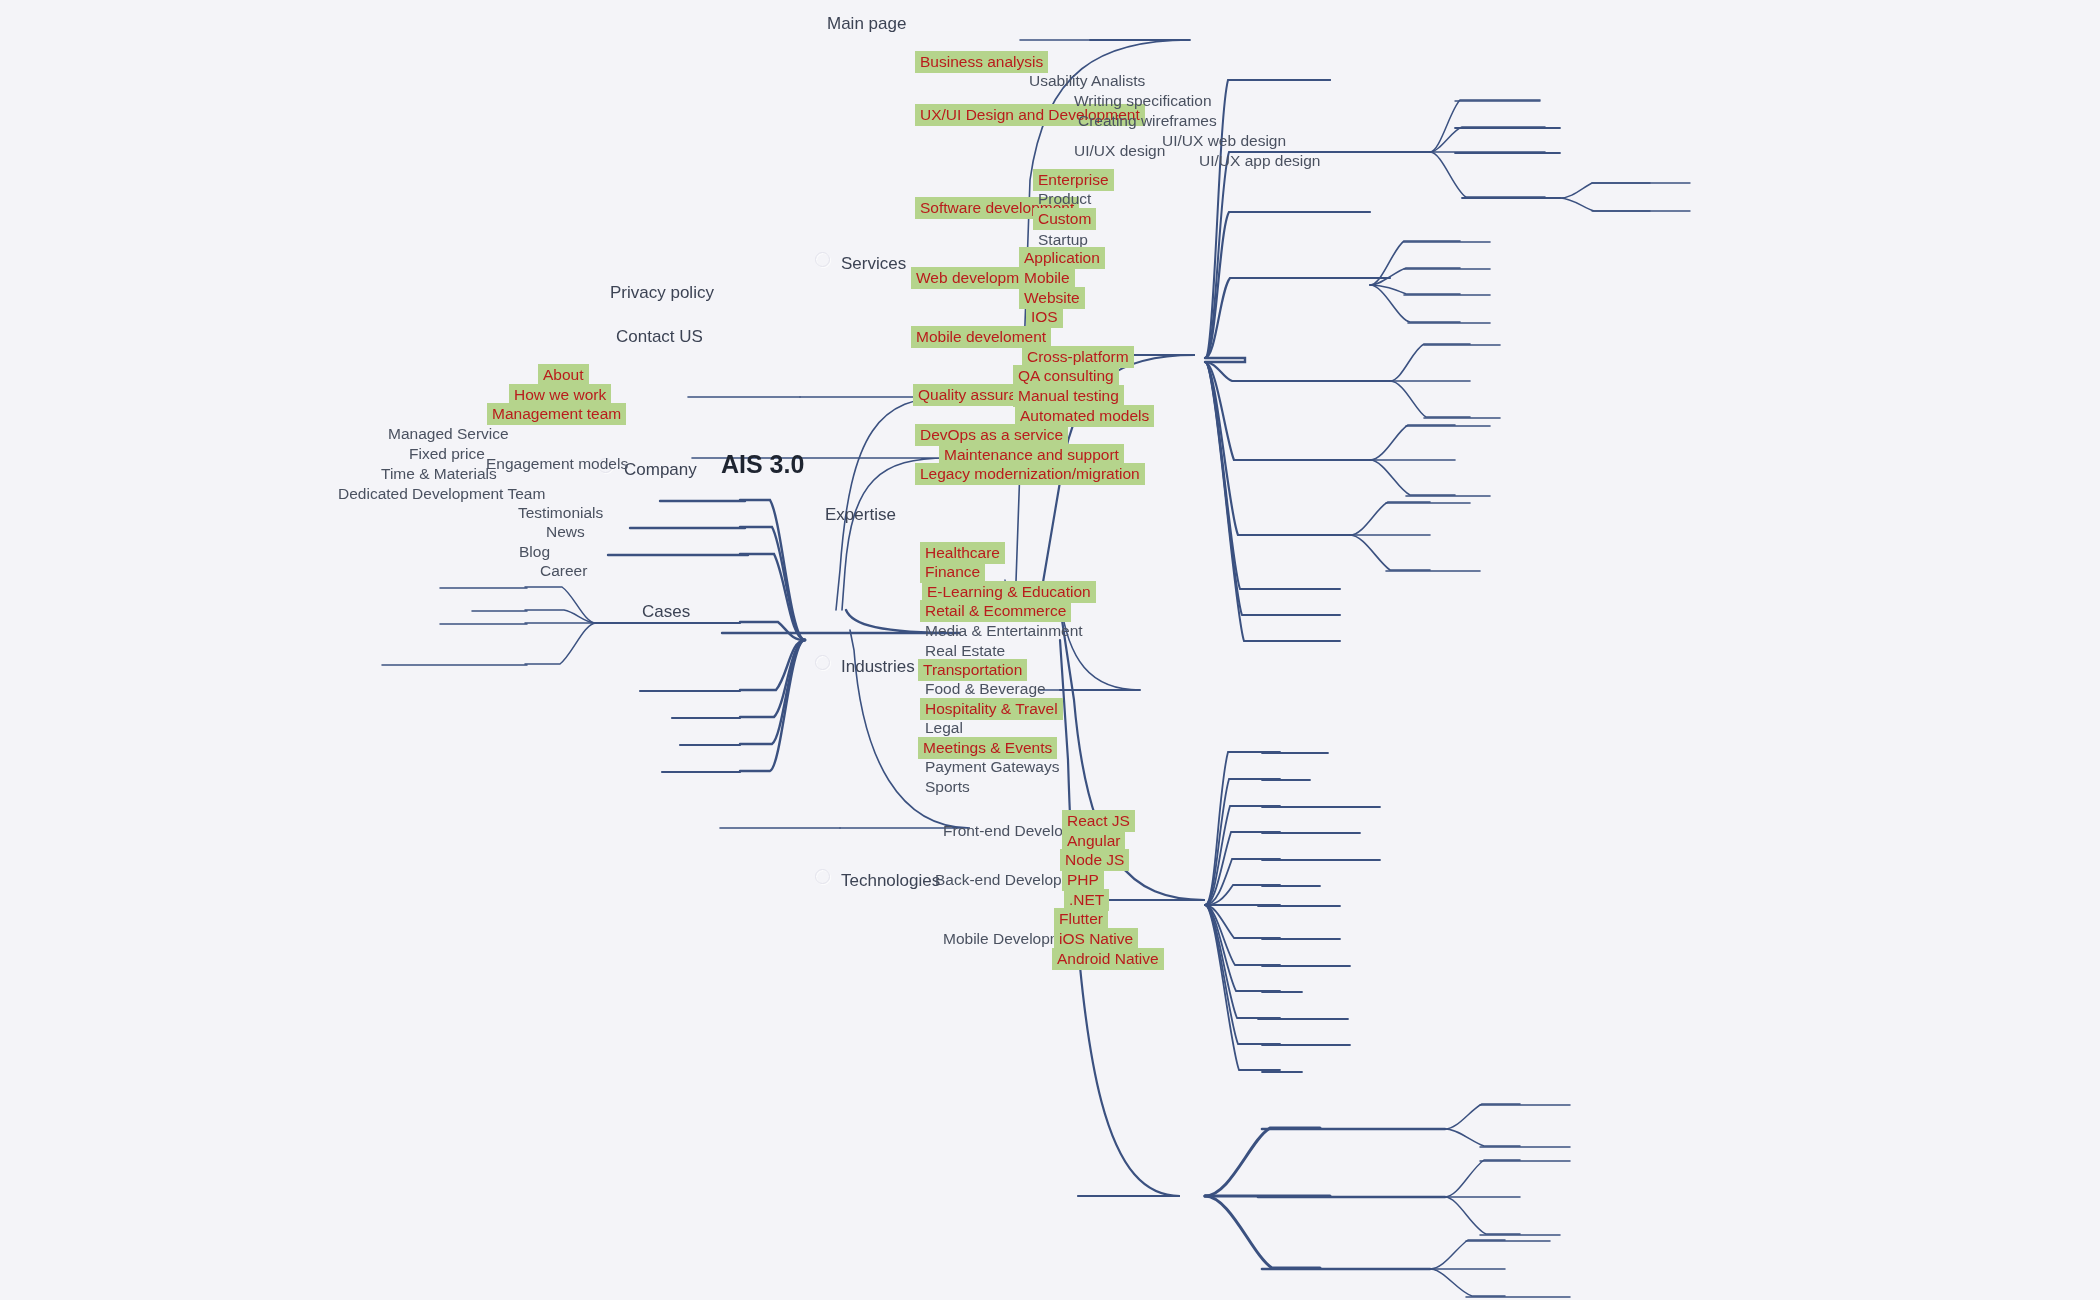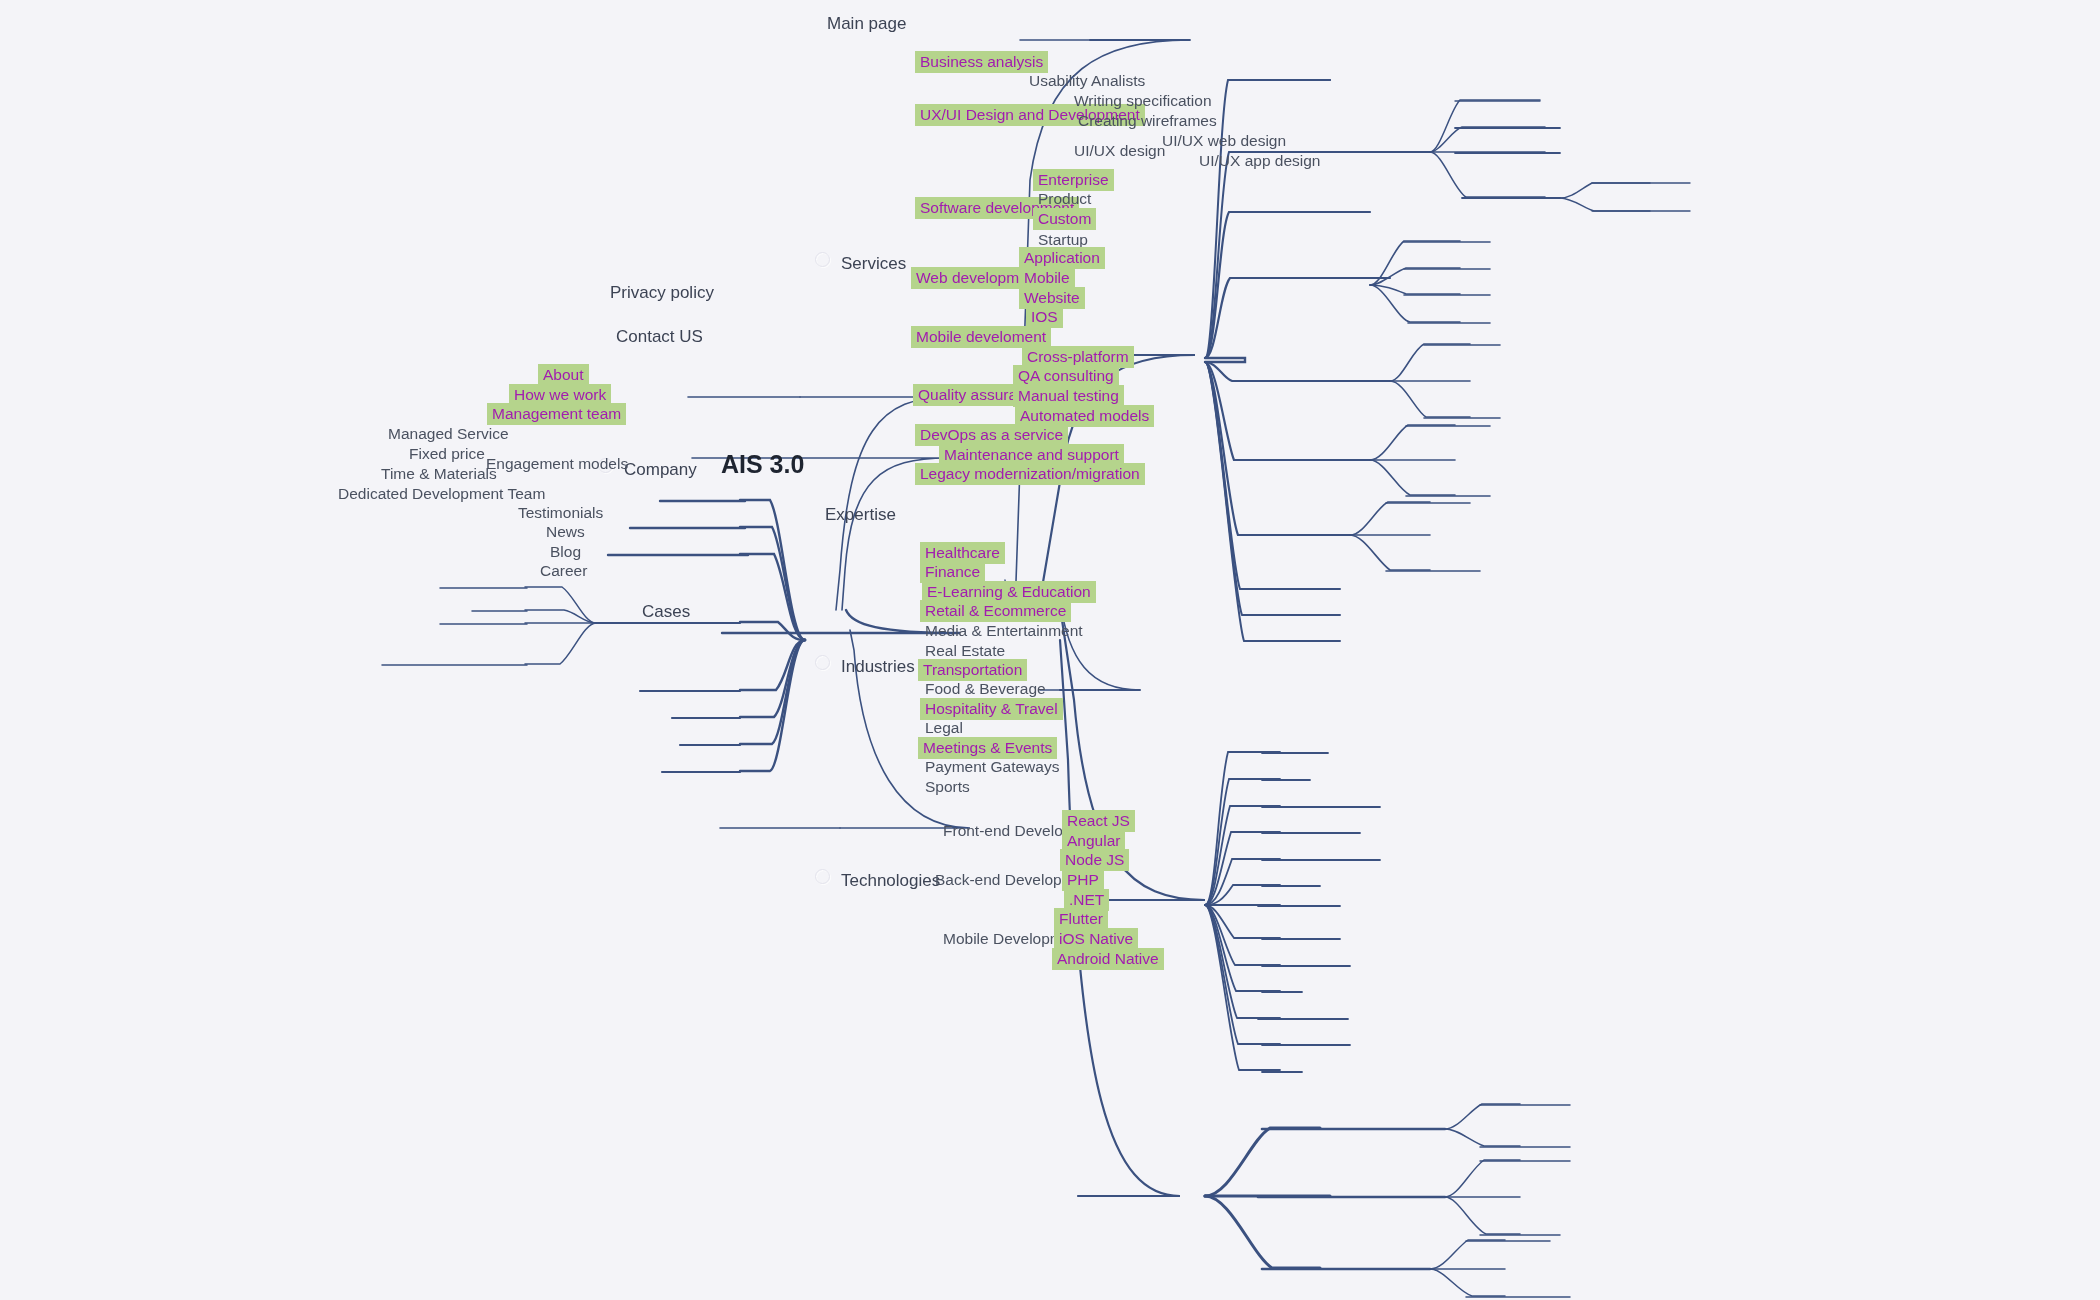--- a/index.html
+++ b/index.html
@@ -15,21 +15,21 @@
   svg.links{position:absolute;left:0;top:0;width:2100px;height:1300px;pointer-events:none;}
   .node{
     position:absolute;
     white-space:nowrap;
     color:#4a5160;
     font-size:15.5px;
     line-height:1;
     padding:3px 5px 3px 5px;
     box-sizing:border-box;
   }
-  .node.green{background:#b5d48c;color:#a21caf;text-align:right;}
+  .node.green{background:#b5d48c;color:#b91c1c;text-align:right;}
   .node.root{
     font-size:25px;
     font-weight:bold;
     color:#1e2430;
     padding:0;
   }
   .node.lvl1{font-size:17px;color:#3c4354;}
   .toggle{
     position:absolute;
     width:15px;height:15px;
@@ -304,21 +304,21 @@
   <div class="node green" style="left:1054px;top:908px;">Flutter</div>
   <div class="node green" style="left:1054px;top:928px;">iOS Native</div>
   <div class="node green" style="left:1052px;top:948px;">Android Native</div>
 
   <div class="node green" style="left:538px;top:364px;">About</div>
   <div class="node green" style="left:509px;top:384px;">How we work</div>
   <div class="node green" style="left:487px;top:403px;">Management team</div>
   <div class="node" style="left:481px;top:453px;">Engagement models</div>
   <div class="node" style="left:513px;top:502px;">Testimonials</div>
   <div class="node" style="left:541px;top:521px;">News</div>
-  <div class="node" style="left:545px;top:541px;text-align:center;">Blog</div>
+  <div class="node" style="left:514px;top:541px;text-align:center;">Blog</div>
   <div class="node" style="left:535px;top:560px;">Career</div>
 
   <div class="node" style="left:383px;top:423px;text-align:center;">Managed Service</div>
   <div class="node" style="left:404px;top:443px;">Fixed price</div>
   <div class="node" style="left:376px;top:463px;">Time &amp; Materials</div>
   <div class="node" style="left:333px;top:483px;">Dedicated Development Team</div>
 
 </div>
 
 </body></html>

